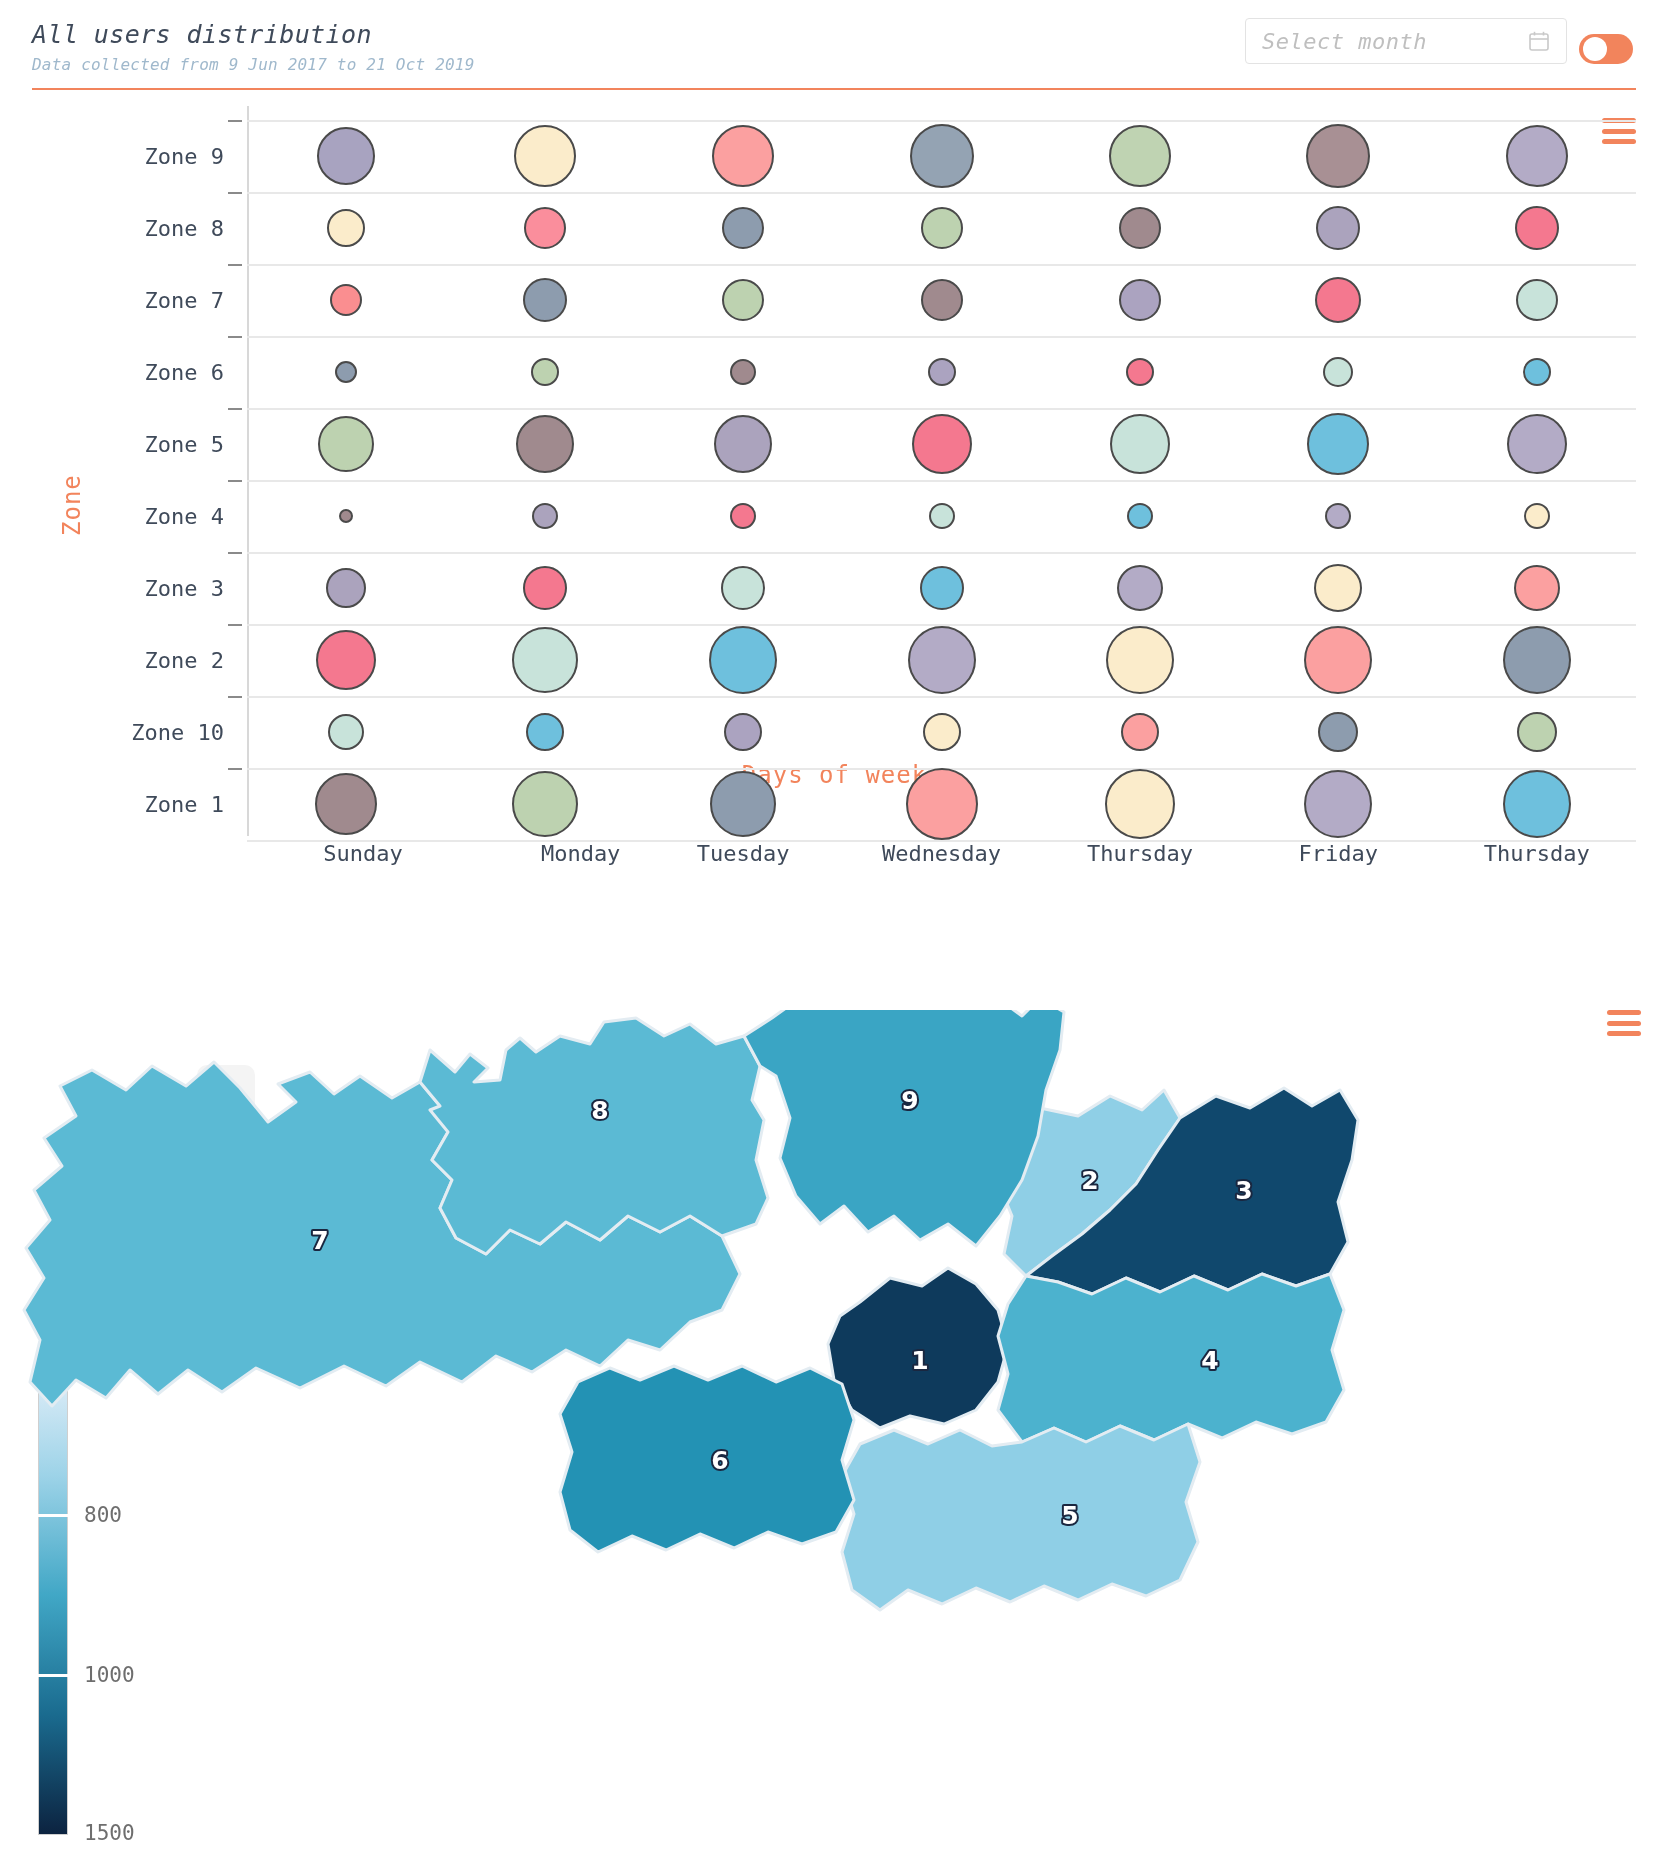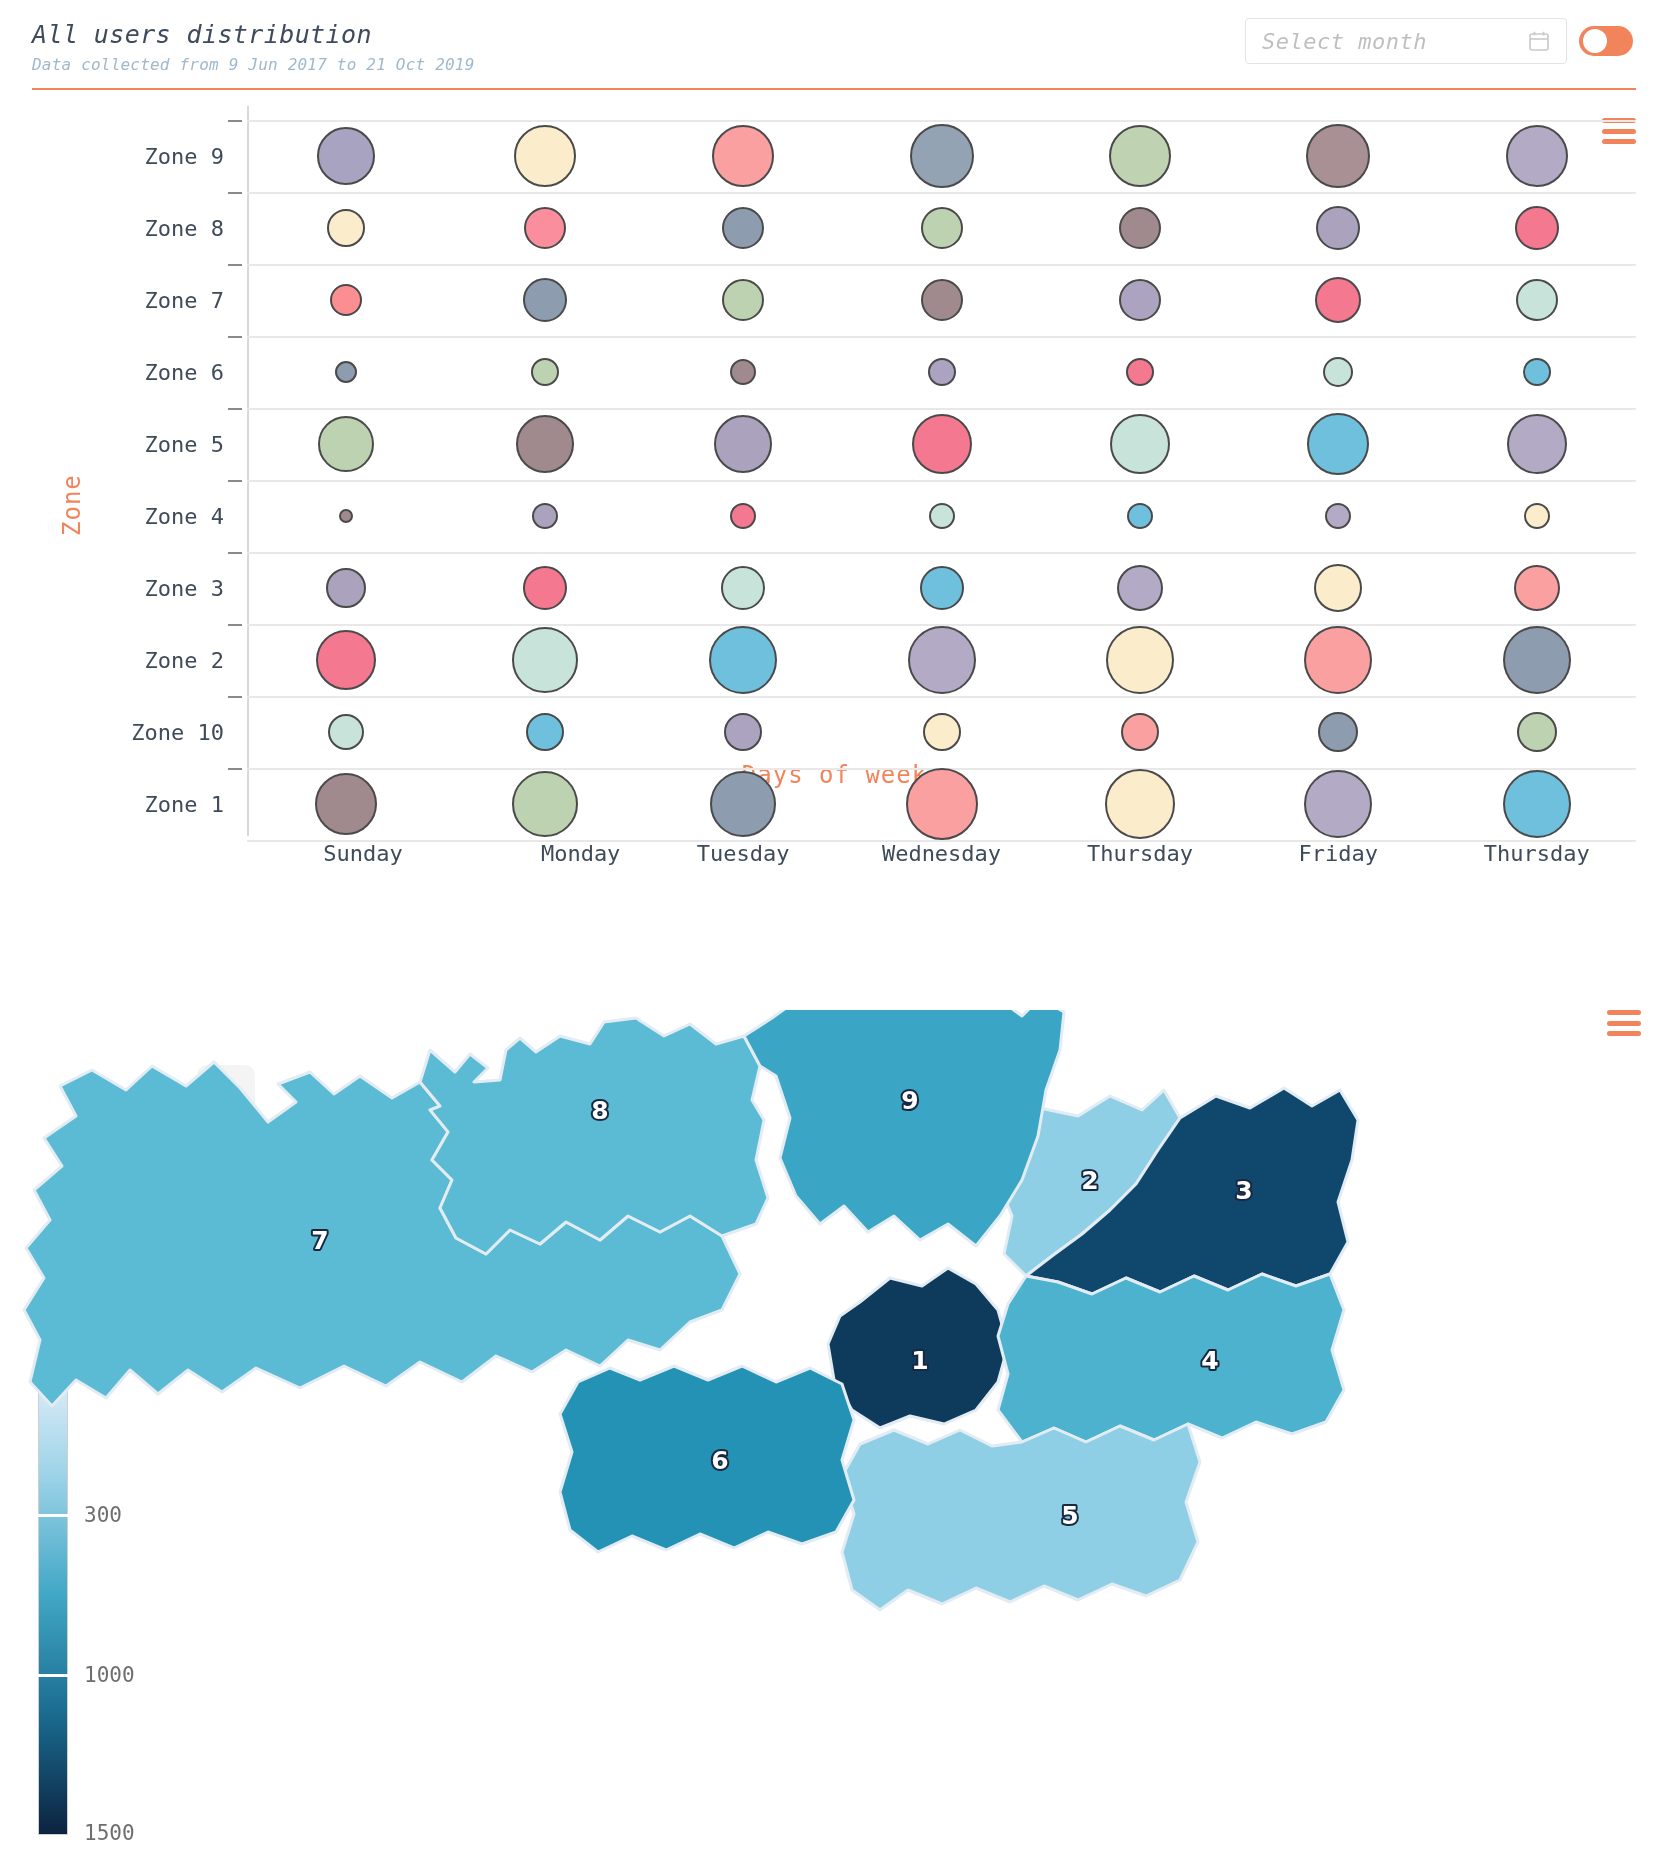--- a/index.html
+++ b/index.html
@@ -19,21 +19,21 @@
   .title {
     font-size: 25px; color: #3f4a5a; letter-spacing: 0.4px;
     font-family: "DejaVu Sans Mono", monospace; font-weight: 400;
   }
   .subtitle {
     font-size: 16px; color: #9fb8cc; margin-top: 6px; letter-spacing: 0.2px;
     font-family: "DejaVu Sans Mono", monospace;
   }
   .header-controls {
     position: absolute; right: 36px; top: 18px;
-    display: flex; align-items: center; gap: 12px; margin-left: 36px;
+    display: flex; align-items: flex-end; gap: 12px; margin-left: 36px;
   }
   .month-picker {
     width: 322px; height: 46px; border: 1px solid #e3e3e3; border-radius: 4px;
     background: #fff; display: flex; align-items: center;
     padding: 0 16px; justify-content: space-between;
   }
   .month-picker .ph {
     font-size: 22px; color: #bfbfbf;
     font-family: "DejaVu Sans Mono", monospace; letter-spacing: 0.5px;
   }
@@ -301,21 +301,21 @@
   <div class="zoom-ctrl">
     <div class="zoom-btn">+</div>
     <div class="zoom-btn">−</div>
   </div>
 
   <div class="legend">
     <div class="legend-bar" id="legend-bar" style="background: linear-gradient(rgb(234, 242, 251), rgb(157, 211, 232), rgb(65, 167, 198), rgb(26, 107, 143), rgb(12, 35, 64));"></div>
     <div class="legend-sep" style="top:159px"></div>
     <div class="legend-sep" style="top:319px"></div>
     <div class="legend-tick" style="top:2px">0</div>
-    <div class="legend-tick" style="top:160px">300</div>
+    <div class="legend-tick" style="top:160px">800</div>
     <div class="legend-tick" style="top:320px">1000</div>
     <div class="legend-tick" style="top:478px">1500</div>
   </div>
 
   <div class="map-wrap">
     <svg width="1669" height="861" viewBox="0 0 1669 861">
       <g stroke="#dfe8ee" stroke-width="3" stroke-linejoin="round">
         
         
         

